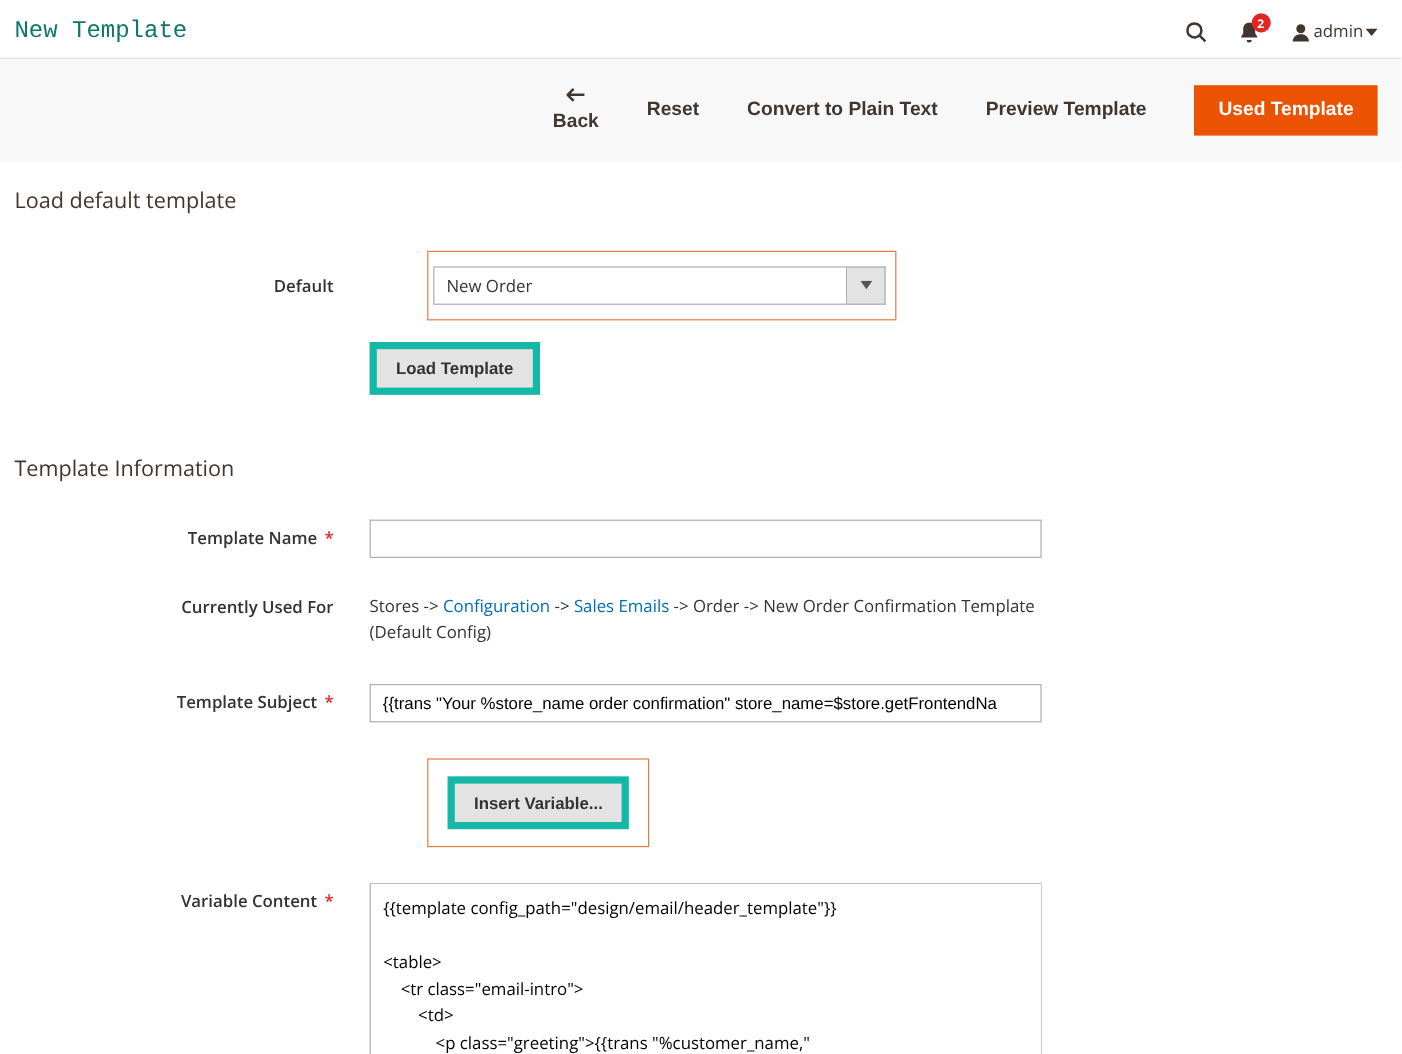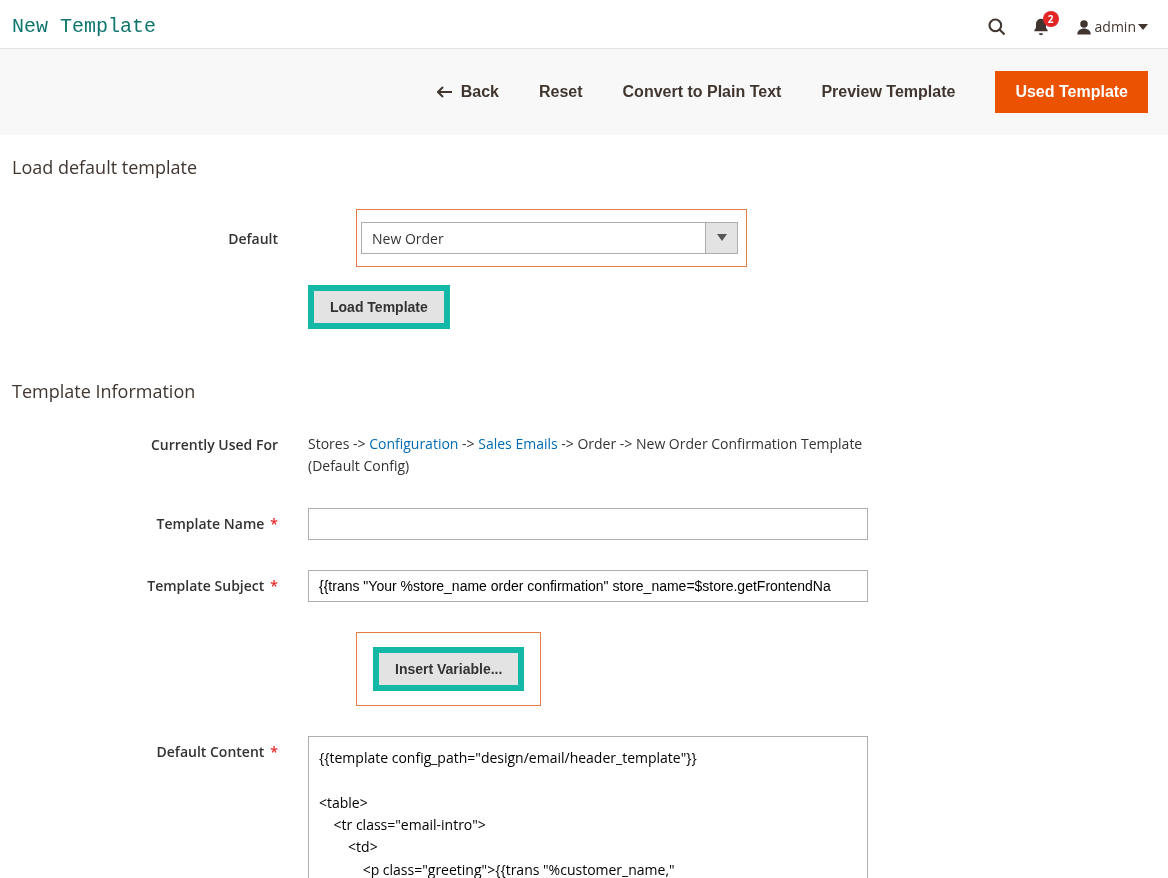--- a/index.html
+++ b/index.html
@@ -6,21 +6,21 @@
 body { font-family: 'Open Sans', Arial, sans-serif; color: #333; background: #fff; width: 1168px; }
 .header { display: flex; justify-content: space-between; align-items: center; padding: 15px 20px 10px 12px; }
 .page-title { font-size: 20px; font-weight: 400; color: #0f766e; font-family: Liberation Mono, monospace; }
 .header-right { display: flex; align-items: center; gap: 24px; }
 .icon-search { width: 20px; height: 20px; cursor: pointer; }
 .notif { position: relative; cursor: pointer; }
 .notif-badge { position: absolute; top: -6px; right: -8px; background: #e22626; color: #fff; font-size: 10px; font-weight: bold; width: 16px; height: 16px; border-radius: 50%; display: flex; align-items: center; justify-content: center; }
 .user-menu { display: flex; align-items: center; gap: 2px; cursor: pointer; font-size: 14px; color: #41362f; }
 .action-bar { background: #f8f8f8; border-top: 1px solid #e3e3e3; padding: 22px 20px 22px 12px; display: flex; justify-content: flex-end; align-items: center; gap: 40px; }
 .action-link { font-size: 16px; color: #41362f; cursor: pointer; font-weight: 600; background: none; border: none; }
-.back-btn { display: flex; align-items: center; gap: 8px; }
+.back-btn { display: flex; align-items: center; gap: 8px; flex-direction: column; }
 .save-btn { background: #eb5202; color: #fff; padding: 12px 20px; font-size: 16px; font-weight: 600; border: none; cursor: pointer; }
 .section { padding: 20px 12px 0 12px; }
 .section-title { font-size: 18px; color: #41362f; font-weight: 400; margin-bottom: 30px; }
 .form-row { display: flex; align-items: flex-start; margin-bottom: 30px; }
 .form-label { width: 296px; text-align: right; padding-right: 30px; font-size: 14px; color: #333; font-weight: 600; padding-top: 6px; }
 .form-label.required::after { content: "*"; color: #e22626; margin-left: 6px; }
 .form-control { flex: 0 0 560px; }
 .select-wrap { display: flex; align-items: center; }
 .select-input { height: 32px; border: 1px solid #adadad; padding: 0 10px; font-size: 14px; width: 345px; background: #fff; display: flex; align-items: center; }
 .select-arrow { width: 32px; height: 32px; background: #e3e3e3; border: 1px solid #adadad; border-left: none; display: flex; align-items: center; justify-content: center; cursor: pointer; }
@@ -98,51 +98,51 @@
     <div class="form-control">
       <button class="gray-btn">Load Template</button>
     </div>
   </div>
 </div>
 
 <div class="section">
   <div class="section-title">Template Information</div>
 
   <div class="form-row">
-    <div class="form-label" style="padding-top:2px;">Currently Used For</div>
-    <div class="form-control used-for">
-      <span>Stores -&gt; </span><a href="#">Configuration</a><span> -&gt; </span><a href="#">Sales Emails</a><span> -&gt; Order -&gt; New Order Confirmation Template  (Default Config)</span>
+    <div class="form-label required">Template Name</div>
+    <div class="form-control">
+      <input type="text" class="text-input" value="" style="">
     </div>
   </div>
 
   <div class="form-row">
-    <div class="form-label required">Template Name</div>
-    <div class="form-control">
-      <input type="text" class="text-input" value="" style="">
+    <div class="form-label" style="padding-top:2px;">Currently Used For</div>
+    <div class="form-control used-for">
+      <span>Stores -&gt; </span><a href="#">Configuration</a><span> -&gt; </span><a href="#">Sales Emails</a><span> -&gt; Order -&gt; New Order Confirmation Template  (Default Config)</span>
     </div>
   </div>
 
   <div class="form-row">
     <div class="form-label required">Template Subject</div>
     <div class="form-control">
       <input type="text" class="text-input" value="{{trans &quot;Your %store_name order confirmation&quot; store_name=$store.getFrontendNa" style="">
     </div>
   </div>
 
   <div class="form-row">
     <div class="form-label"></div>
     <div class="form-control">
       <div class="highlight-box" style="padding:14px 16px;">
         <button class="gray-btn">Insert Variable...</button>
       </div>
     </div>
   </div>
 
   <div class="form-row">
-    <div class="form-label required">Default Content</div>
+    <div class="form-label required">Variable Content</div>
     <div class="form-control">
       <textarea class="textarea-input" id="content-ta" style="">{{template config_path="design/email/header_template"}}
 
 &lt;table&gt;
     &lt;tr class="email-intro"&gt;
         &lt;td&gt;
             &lt;p class="greeting"&gt;{{trans "%customer_name," customer_name=$order.getCustomerName()}}&lt;/p&gt;
             &lt;p&gt;
                 {{trans "Thank you for your order from %store_name." store_name=$store.getFrontendName()}}
                 {{trans "Once your package ships we will send you a tracking number."}}</textarea>

